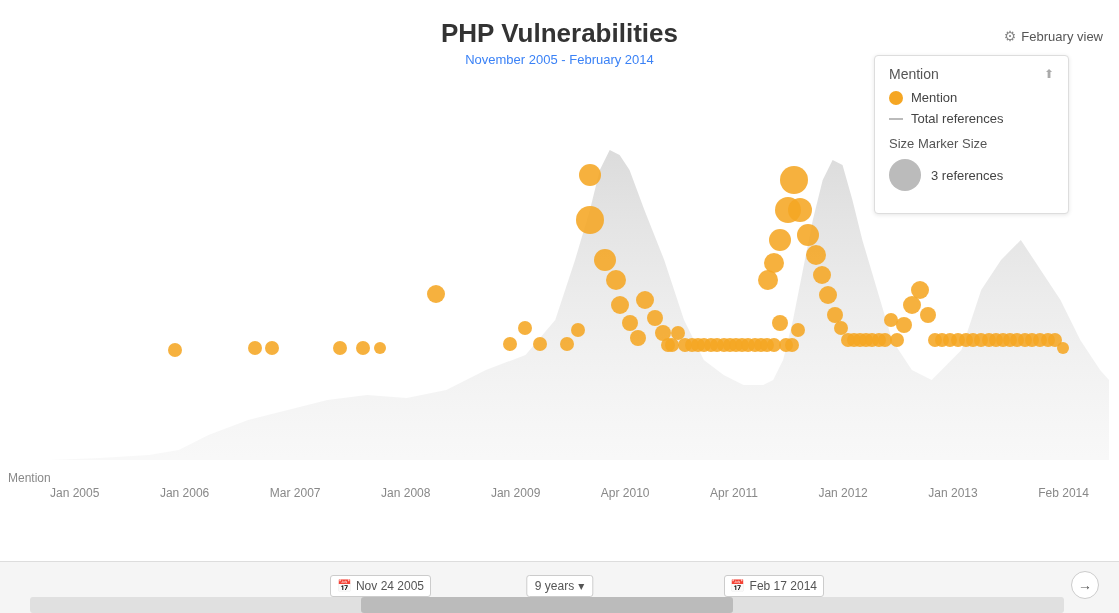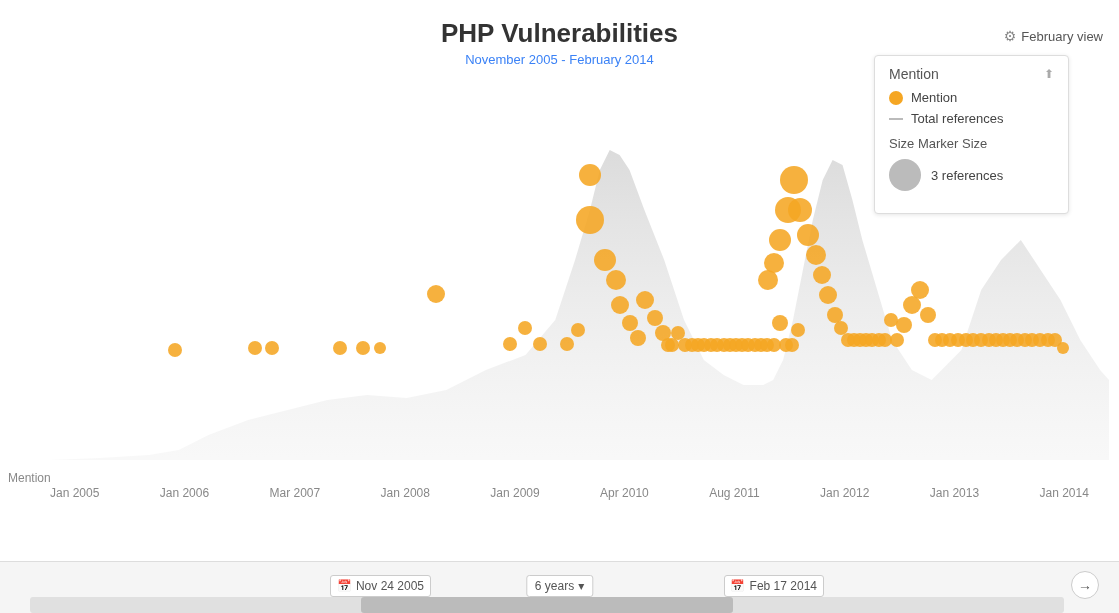--- a/index.html
+++ b/index.html
@@ -379,34 +379,34 @@
 
     <div class="y-axis-label">Mention</div>
 
     <div class="x-axis">
     <span class="x-label">Jan 2005</span>
         <span class="x-label">Jan 2006</span>
         <span class="x-label">Mar 2007</span>
         <span class="x-label">Jan 2008</span>
         <span class="x-label">Jan 2009</span>
         <span class="x-label">Apr 2010</span>
-        <span class="x-label">Aug 2011</span>
+        <span class="x-label">Apr 2011</span>
         <span class="x-label">Jan 2012</span>
         <span class="x-label">Jan 2013</span>
-        <span class="x-label">Jan 2014</span>
+        <span class="x-label">Feb 2014</span>
       </div>
   </div>
 
   <div class="bottom-controls">
     <div class="date-input-left">
       <span class="cal-icon">📅</span>
       <span>Nov 24 2005</span>
     </div>
     <div class="duration-select">
-      <span>6 years</span>
+      <span>9 years</span>
       <span>▾</span>
     </div>
     <div class="date-input-right">
       <span class="cal-icon">📅</span>
       <span>Feb 17 2014</span>
     </div>
     <div class="scroll-btn">→</div>
   </div>
 
   <div style="position:absolute;bottom:0;left:30px;right:55px;height:16px;background:#e0e0e0;border-radius:3px;">

